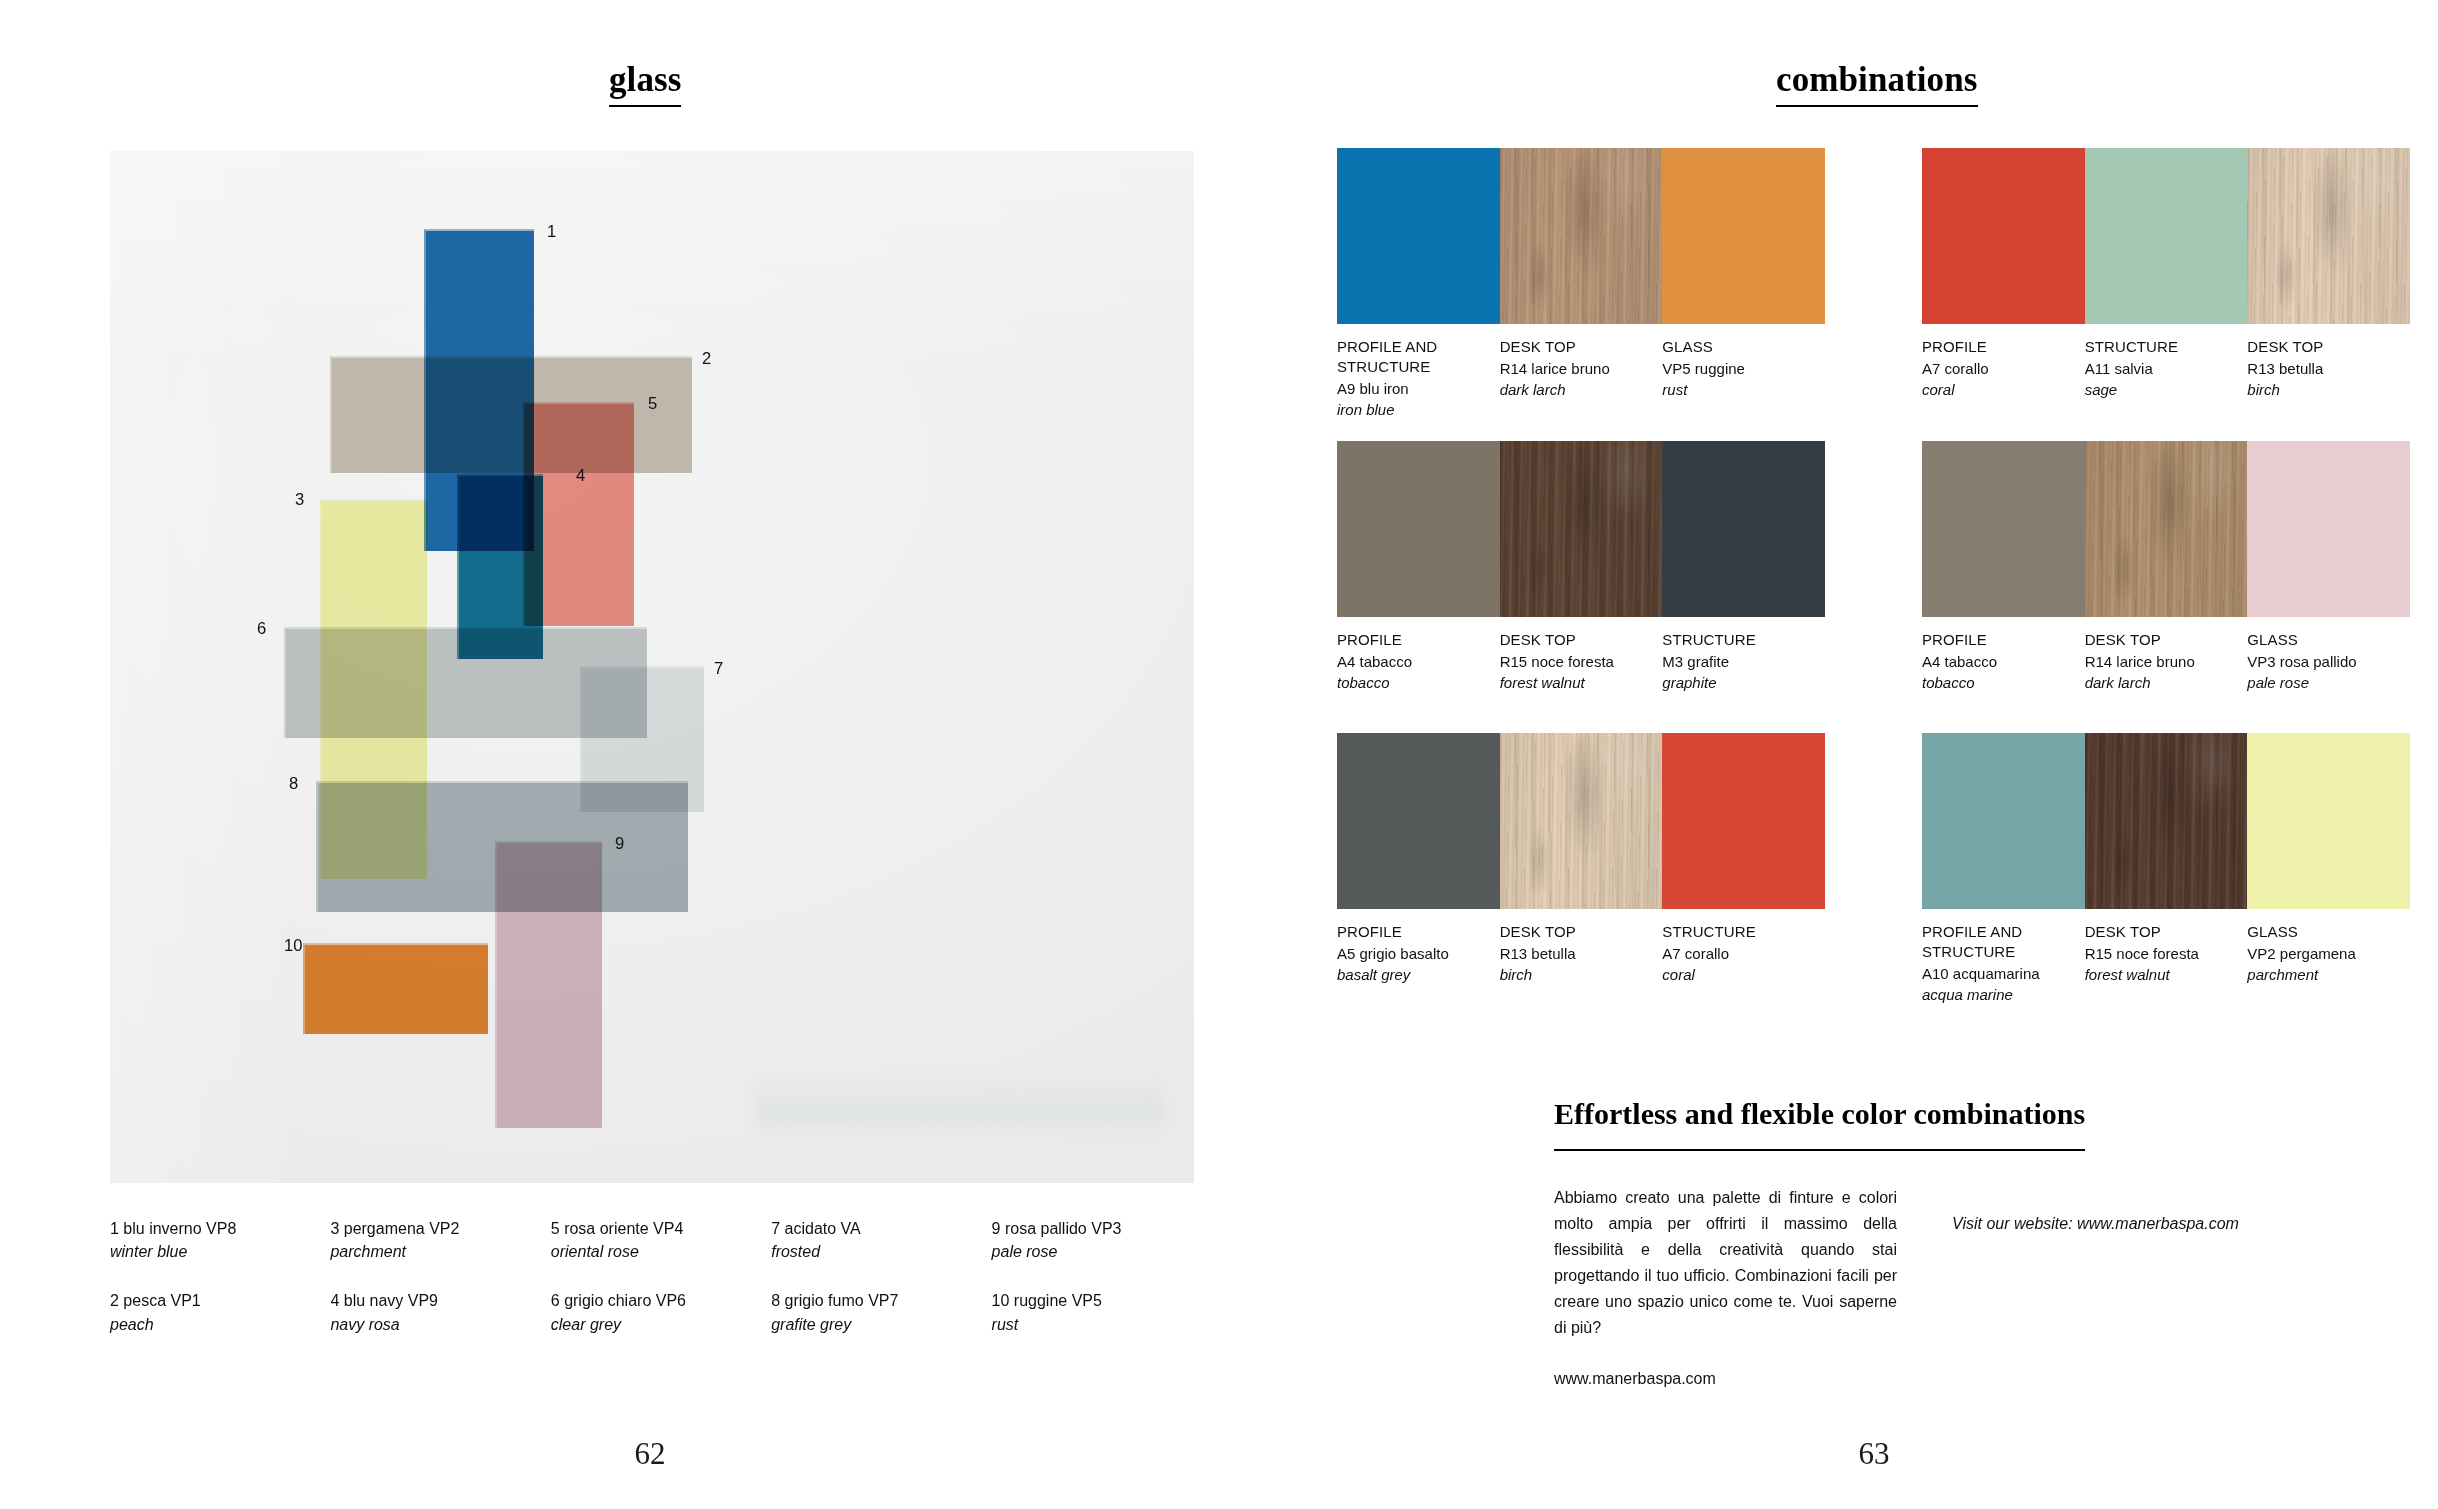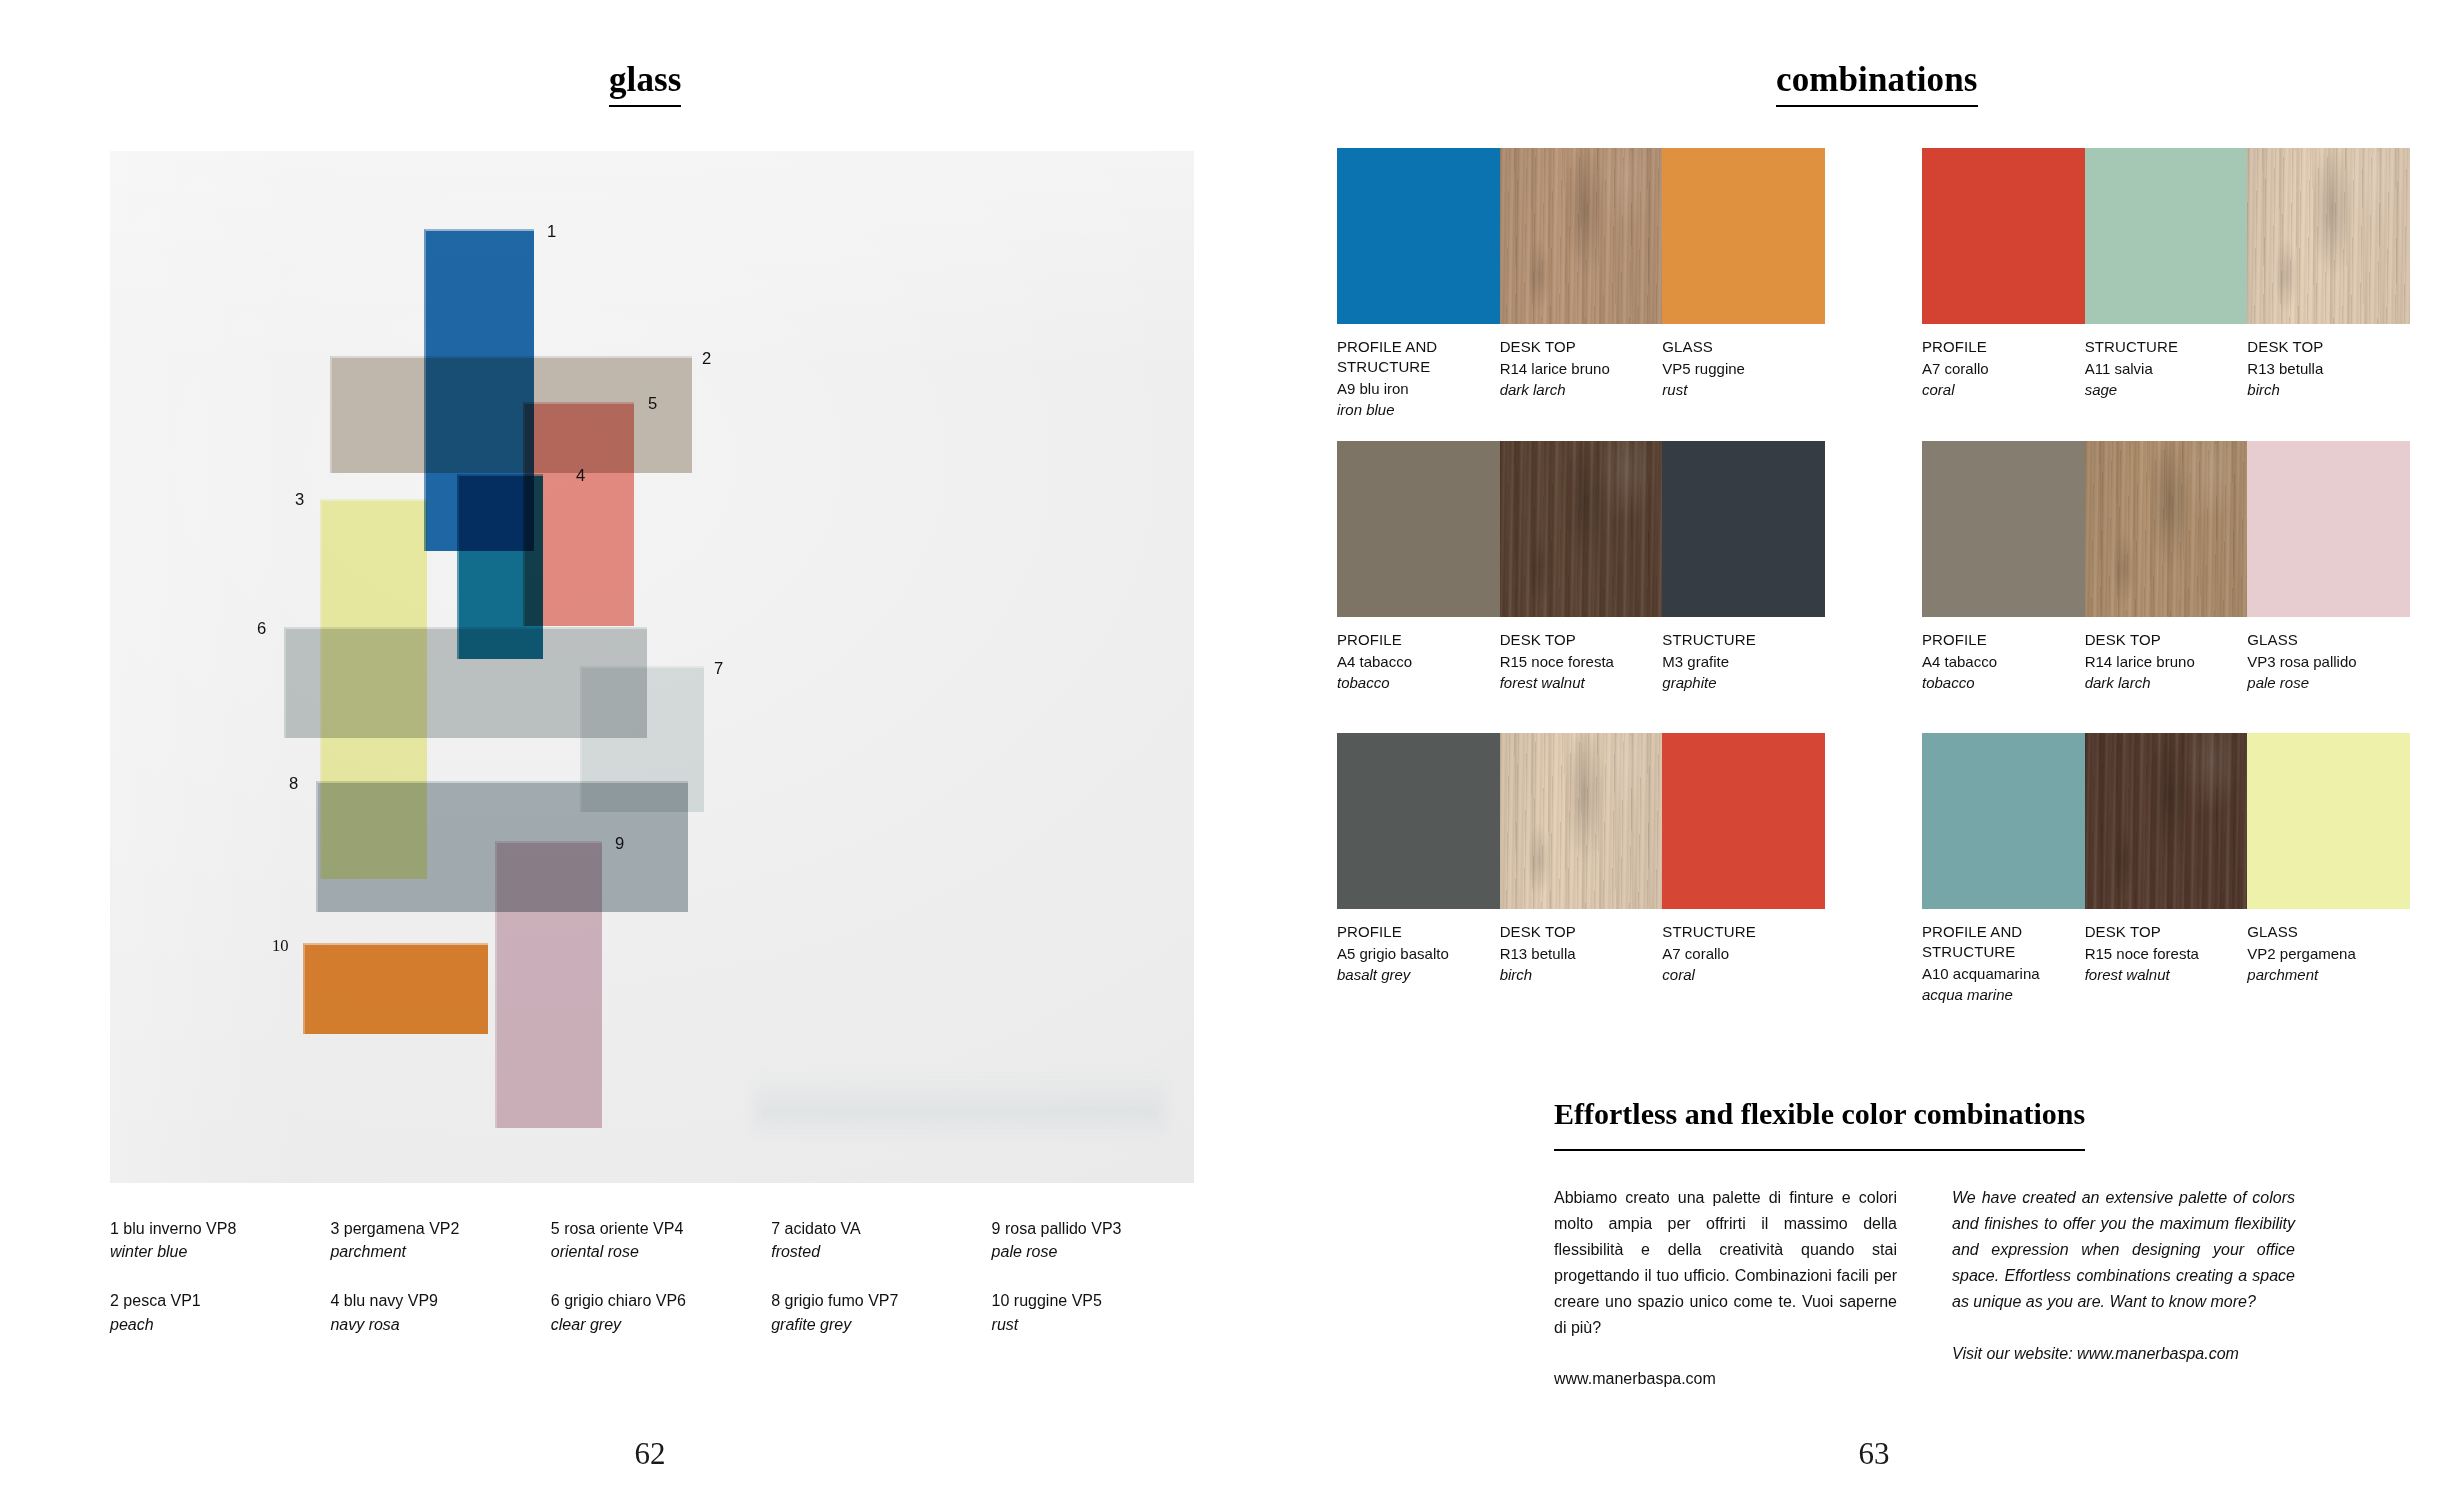--- a/index.html
+++ b/index.html
@@ -260,21 +260,21 @@
       </div>
       <div class="marker" style="left: 437px; top: 73px; z-index: 200;">1</div>
       <div class="marker" style="left: 592px; top: 200px; z-index: 200;">2</div>
       <div class="marker" style="left: 185px; top: 341px; z-index: 200;">3</div>
       <div class="marker" style="left: 466px; top: 317px; z-index: 200;">4</div>
       <div class="marker" style="left: 538px; top: 245px; z-index: 200;">5</div>
       <div class="marker" style="left: 147px; top: 470px; z-index: 200;">6</div>
       <div class="marker" style="left: 604px; top: 510px; z-index: 200;">7</div>
       <div class="marker" style="left: 179px; top: 625px; z-index: 200;">8</div>
       <div class="marker" style="left: 505px; top: 685px; z-index: 200;">9</div>
-      <div class="marker" style="left: 162px; top: 787px; z-index: 200; font-family: Liberation Serif, serif;">10</div>
+      <div class="marker" style="left: 174px; top: 787px; z-index: 200;">10</div>
     </div>
 
   <div class="legend" id="legend-grid">
       <div class="legend-item">
         <div class="legend-it">1 blu inverno VP8</div>
         <div class="legend-en">winter blue</div>
       </div>
       <div class="legend-item">
         <div class="legend-it">3 pergamena VP2</div>
         <div class="legend-en">parchment</div>
@@ -467,21 +467,20 @@
     </div>
 
   <div class="closing">
     <div class="closing-title">Effortless and flexible color combinations</div>
     <div class="closing-cols">
       <div class="closing-col col-it">
         <p>Abbiamo creato una palette di finture e colori molto ampia per offrirti il massimo della flessibilità e della creatività quando stai progettando il tuo ufficio. Combinazioni facili per creare uno spazio unico come te. Vuoi saperne di più?</p>
         <p class="url">www.manerbaspa.com</p>
       </div>
       <div class="closing-col col-en">
-        <p>We have created an extensive palette of colors and finishes to offer you the maximum flexibility and expression when designing your office space.  Effortless combinations creating a space as unique as you are. Want to know more?</p>
         <p class="url">Visit our website: www.manerbaspa.com</p>
       </div>
     </div>
   </div>
 
   <div class="page-number" id="pn-right">63</div>
 
 </div>
 
 

